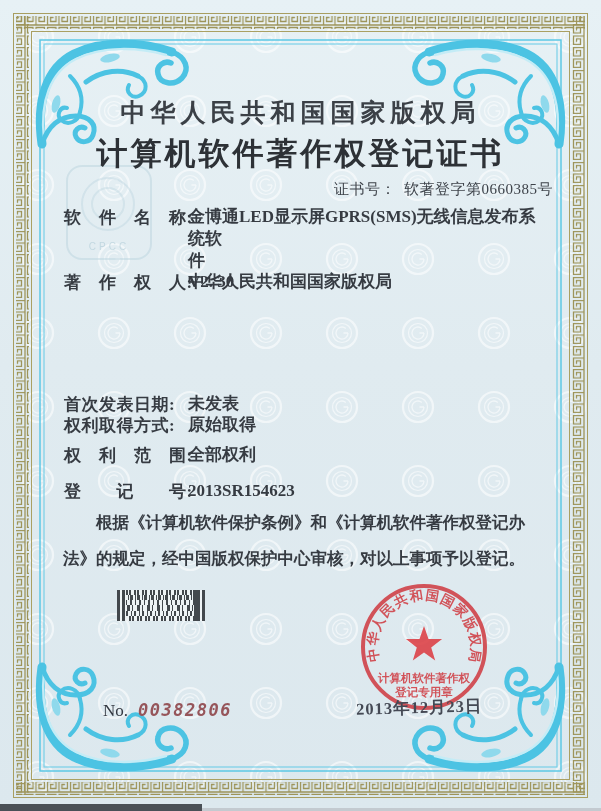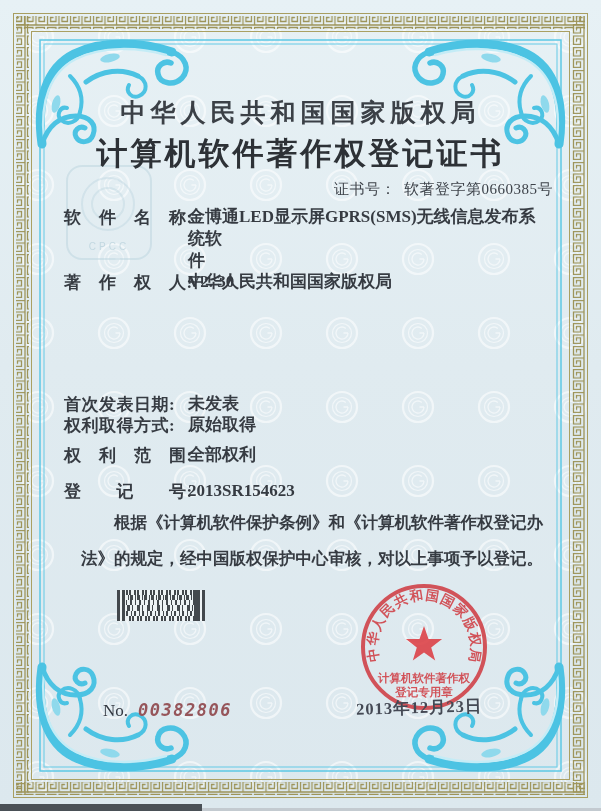--- a/index.html
+++ b/index.html
@@ -15,21 +15,21 @@
   .certno{position:absolute;left:334px;top:180px;font-size:15px;color:#3e434a;letter-spacing:.5px;}
   .certno .lab{margin-right:8px;}
 
   .field{position:absolute;left:64px;font-size:17px;color:#363b42;font-weight:600;white-space:nowrap;}
   .field .flabel{display:inline-block;width:124px;vertical-align:top;letter-spacing:.5px;}
   .field .fvalue{display:inline-block;vertical-align:top;white-space:pre-line;max-width:360px;line-height:1.28;}
   #f0{top:206px;} #f1{top:271px;} #f2{top:335px;} #f3{top:372px;margin-top:21px;}
   #f4{top:408px;margin-top:6px;} #f5{top:444px;} #f6{top:480px;}
 
   .statement{position:absolute;left:63px;top:505px;width:480px;font-size:16.5px;line-height:2.2;
-    text-indent:2em;color:#363b42;font-weight:600;margin:0;text-align:right;}
+    text-indent:2em;color:#363b42;font-weight:600;margin:0;}
 
   .barcode{position:absolute;left:117px;top:590px;width:88px;height:31px;background:#eef3f5;}
   .barcode .guard{position:absolute;top:0;height:100%;width:3px;background:#43484d;}
   .g1{left:0;} .g2{left:5px;width:1.5px;} .g3{right:0;} .g4{right:5px;width:1.5px;} .g5{right:8.5px;width:1px;}
   .bc-rows{position:absolute;left:9px;right:11px;top:0;bottom:0;}
   .bc-rows .r{height:16.66%;}
   .r:nth-child(1){background:repeating-linear-gradient(90deg,#43484d 0 2px,#eef3f5 2px 3px,#43484d 3px 5px,#eef3f5 5px 8px);}
   .r:nth-child(2){background:repeating-linear-gradient(90deg,#eef3f5 0 2px,#43484d 2px 3px,#eef3f5 3px 4px,#43484d 4px 7px);}
   .r:nth-child(3){background:repeating-linear-gradient(90deg,#43484d 0 1px,#eef3f5 1px 4px,#43484d 4px 6px,#eef3f5 6px 9px);}
   .r:nth-child(4){background:repeating-linear-gradient(90deg,#eef3f5 0 1px,#43484d 1px 4px,#eef3f5 4px 6px,#43484d 6px 7px,#eef3f5 7px 10px);}

